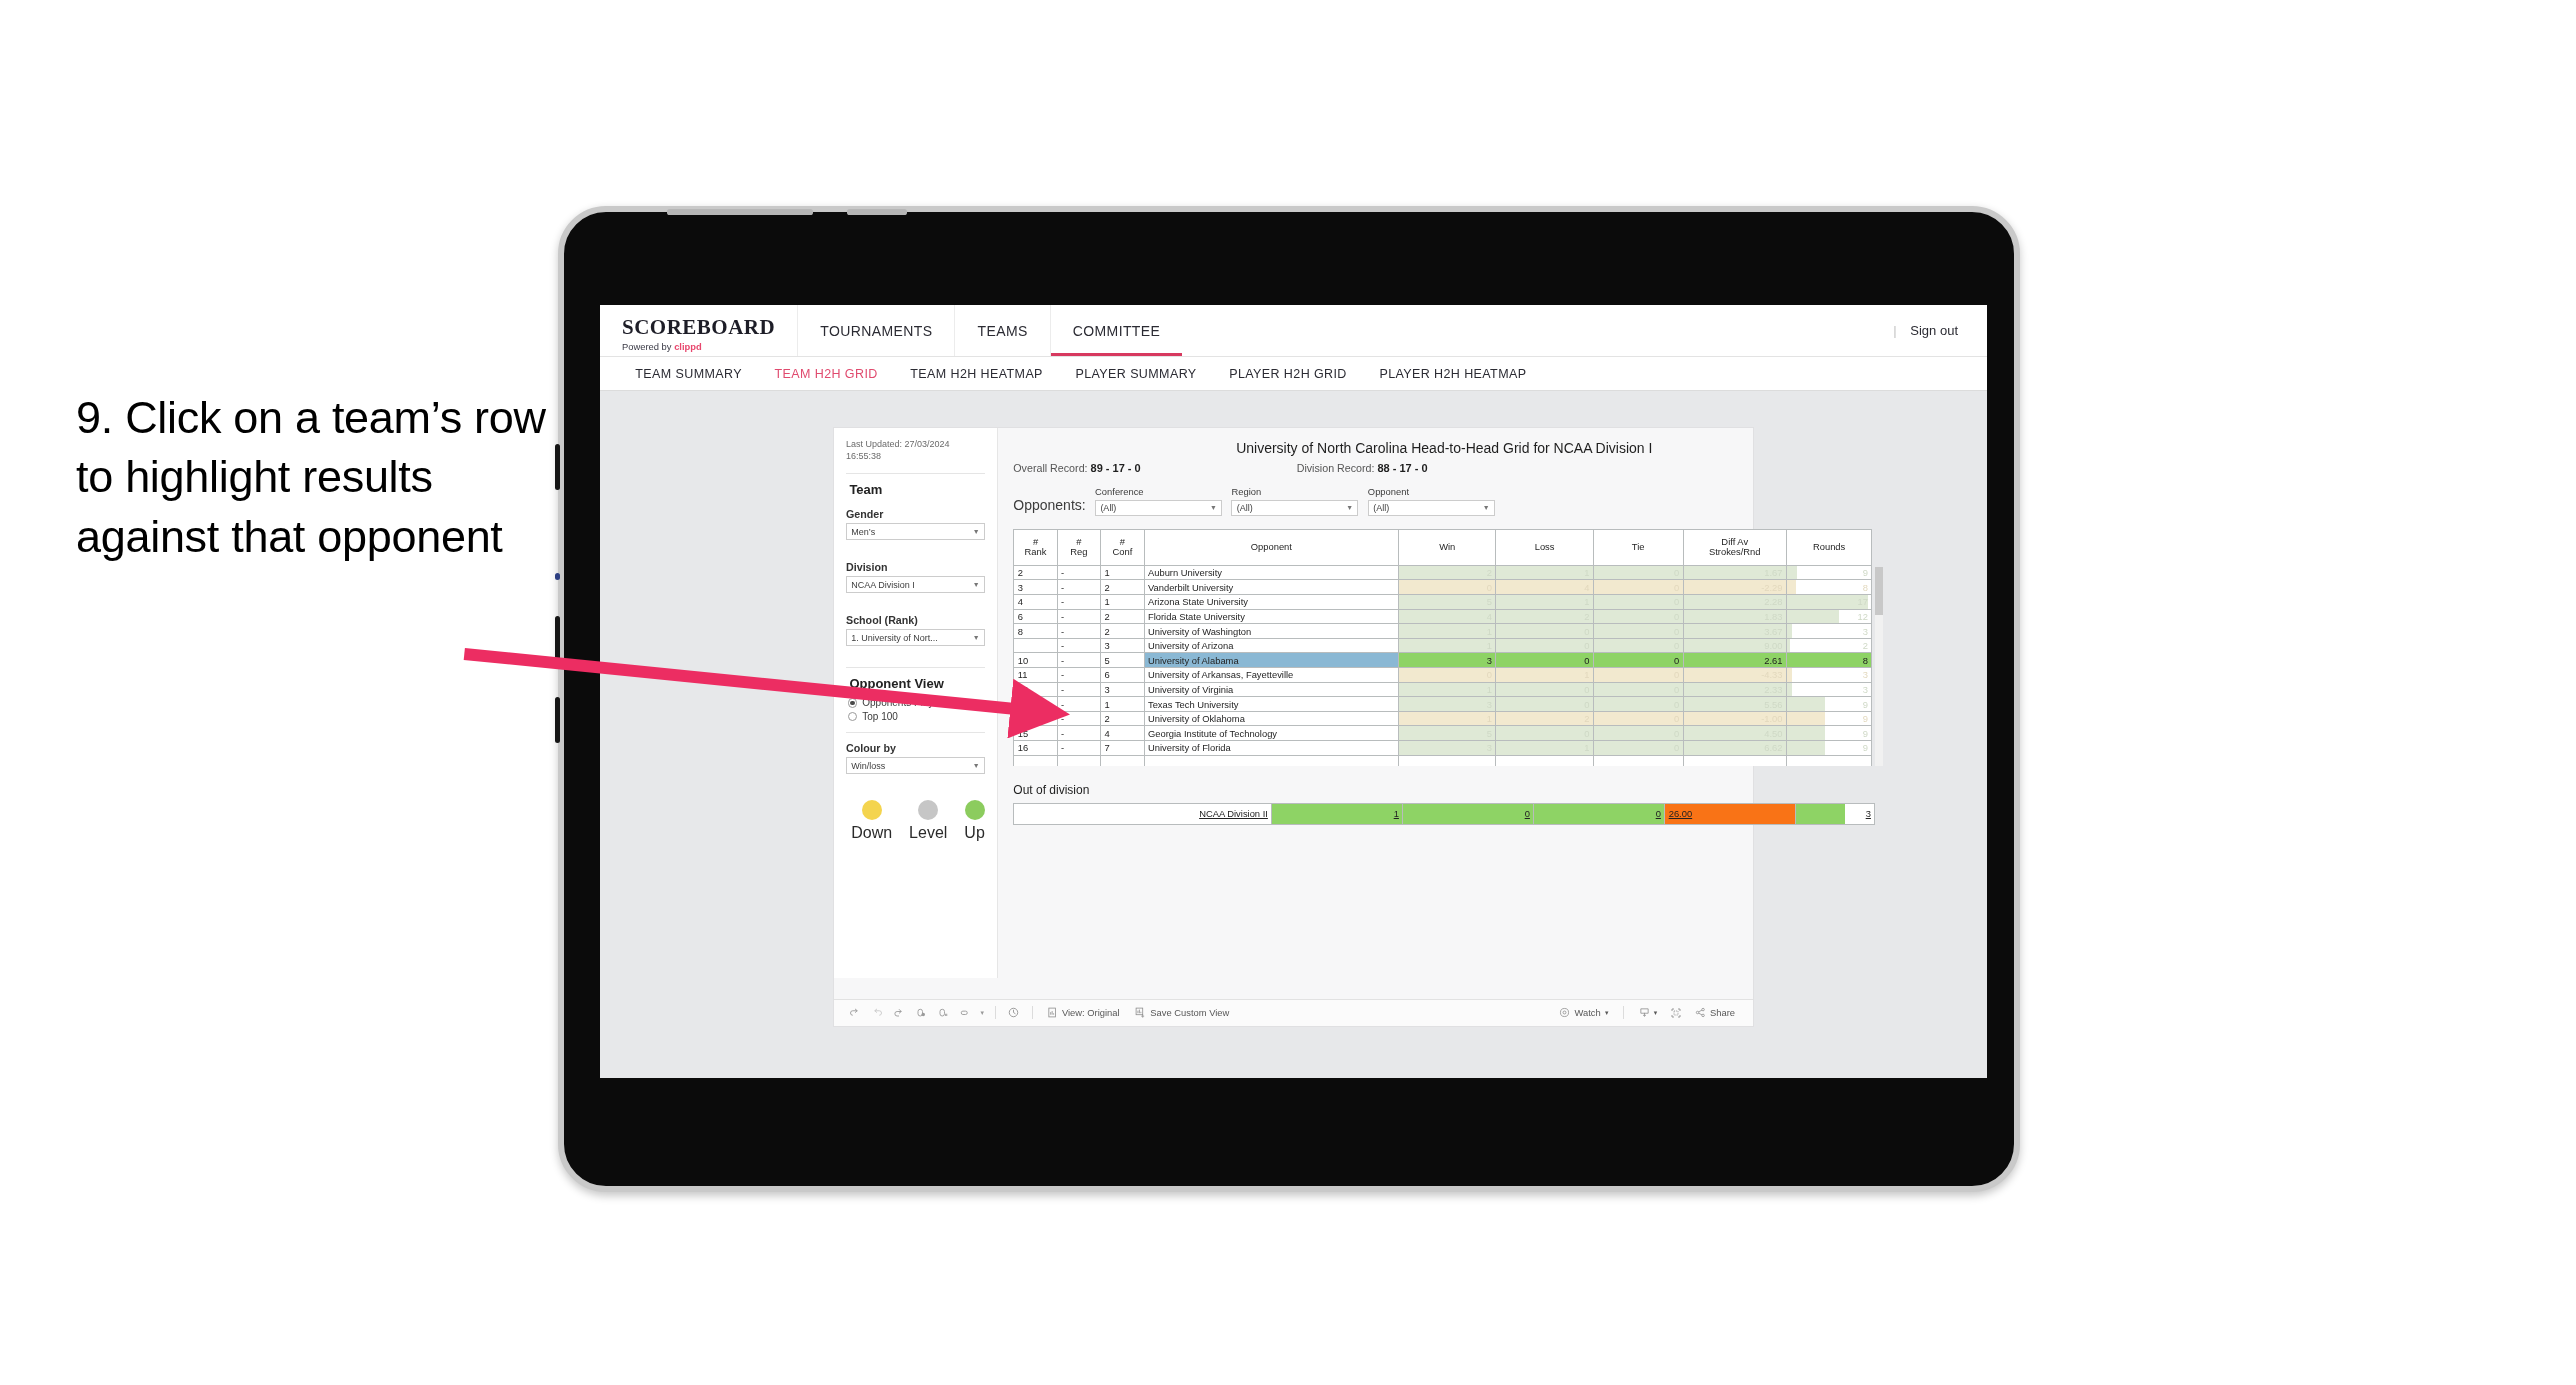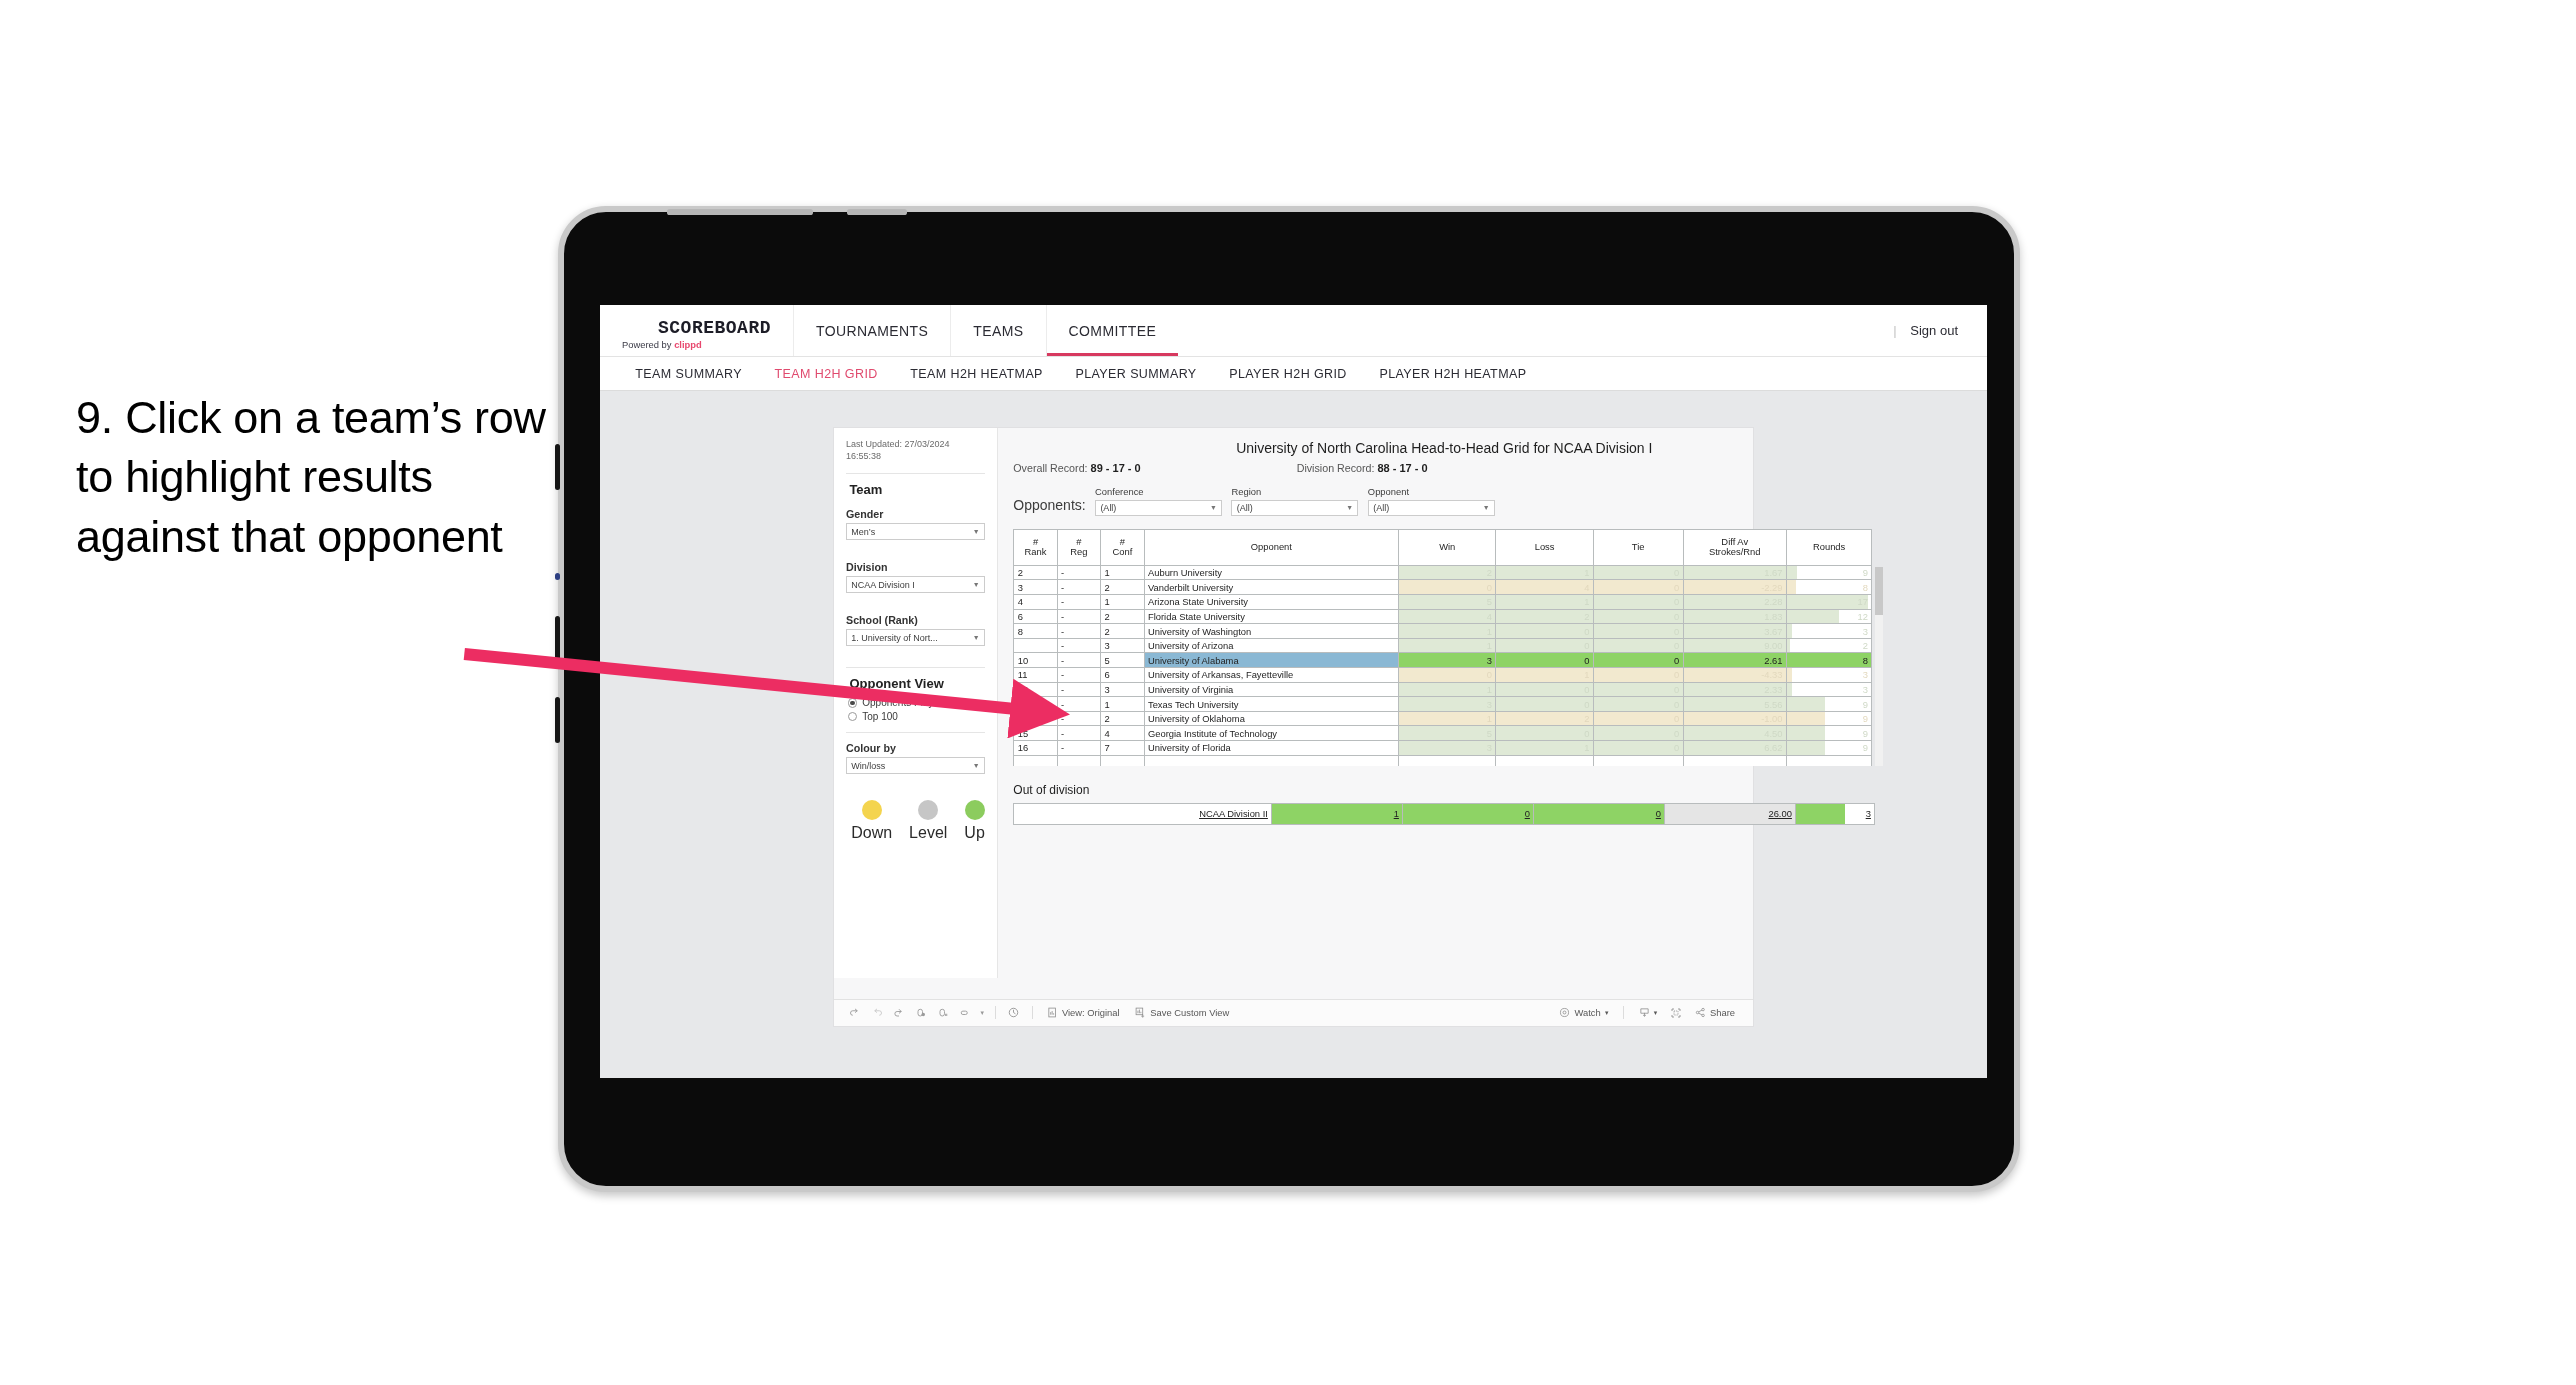--- a/index.html
+++ b/index.html
@@ -62,23 +62,23 @@
 
   
   .appbar {
     height: 52px; background: #fff;
     display: flex; align-items: stretch;
     border-bottom: 0.9px solid #e3e3e3;
     position: relative;
   }
   .brand { padding: 7.7px 22px 0 22px; display: flex; flex-direction: column; justify-content: center; }
   .brand-title {
-    font-family: Liberation Mono, monospace;
-    font-weight: bold; font-size: 18px; letter-spacing: 0.5px;
-    color: #1d1d27; line-height: 1; margin-left: 36px;
+    font-family: Liberation Serif, serif;
+    font-weight: bold; font-size: 21px; letter-spacing: 0.5px;
+    color: #1d1d27; line-height: 1;
   }
   .brand-sub { font-size: 9.4px; color: #3a3a46; margin-top: 2.6px; }
   .brand-sub .clippd { color: #e8486e; font-weight: bold; }
   .navtabs { display: flex; align-items: stretch; }
   .navtab {
     display: flex; align-items: center; padding: 0 22px;
     font-size: 14px; color: #2b2b33; letter-spacing: 0.4px;
     border-left: 0.9px solid #ececec; cursor: pointer;
     position: relative;
   }
@@ -521,21 +521,21 @@
               </div>
 
               <div class="oodiv-h">Out of division</div>
               <table class="ood">
                 <tbody id="ood-body">
                     <tr>
                       <td style="width: 258px; text-align: right; background: rgb(255, 255, 255);">NCAA Division II</td>
                       <td style="text-align: right; background: rgb(142, 211, 101); width: 131px;">1</td>
                       <td style="text-align: right; background: rgb(142, 211, 101); width: 131px;">0</td>
                       <td style="text-align: right; background: rgb(142, 211, 101); width: 131px;">0</td>
-                      <td style="text-align: right; background: #e5e5e5; width: 131px;">26.00</td>
+                      <td style="background: #f97316; width: 131px;">26.00</td>
                       <td style="width: 79px; position: relative; text-align: right;"><span class="bar" style="width: 62%; background: rgb(142, 211, 101);"></span><span style="position: relative;">3</span></td>
                     </tr>
                   </tbody>
               </table>
             </div>
           </div>
 
           <div class="toolbar">
             <div class="tb-ic">
               <svg width="12" height="12" viewBox="0 0 16 16" fill="none" stroke="#9a9a9a" stroke-width="1.2">

